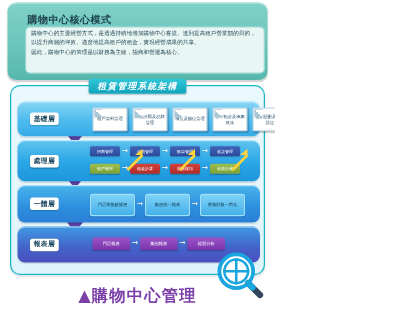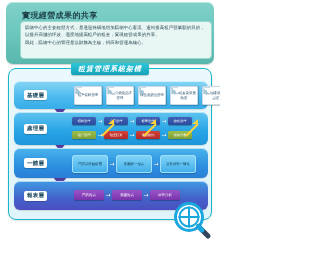--- a/index.html
+++ b/index.html
@@ -136,21 +136,21 @@
     text-align:center;color:#7b3fa8;
     font-size:13px;font-weight:bold;letter-spacing:1px;
   }
 </style>
 </head>
 <body>
 
 <div class="stage">
 
   <div class="top-panel">
-    <div class="top-title">實現經營成果的共享</div>
+    <div class="top-title">購物中心核心模式</div>
     <div class="top-body">
       <p>購物中心的主要經營方式，是透過持續地增加購物中心客流、達到提高租戶營業額的目的，以提升商舖的坪效、適度地提高租戶的租金，實現經營成果的共享。</p>
       <p>因此，購物中心的管理是以財務為主線，招商和營運為核心。</p>
     </div>
   </div>
 
   <div class="diagram">
 
     <div class="banner">租賃管理系統架構</div>
 
@@ -277,14 +277,15 @@
   </div>
 
   <svg class="magnifier" viewBox="0 0 40 40">
     <circle cx="17" cy="17" r="13.5" fill="#ffffff" stroke="#1aa7e0" stroke-width="3"></circle>
     <circle cx="17" cy="17" r="9.5" fill="none" stroke="#1aa7e0" stroke-width="2"></circle>
     <path d="M17 6.5 L17 27.5 M6.5 17 L27.5 17" stroke="#1aa7e0" stroke-width="2"></path>
     <path d="M26.5 26.5 L36 36" stroke="#33455c" stroke-width="5" stroke-linecap="round"></path>
     <path d="M26.5 26.5 L30 30" stroke="#1aa7e0" stroke-width="5" stroke-linecap="round"></path>
   </svg>
 
+  <div class="caption">▲購物中心管理</div>
 
 </div>
 
 </body></html>

